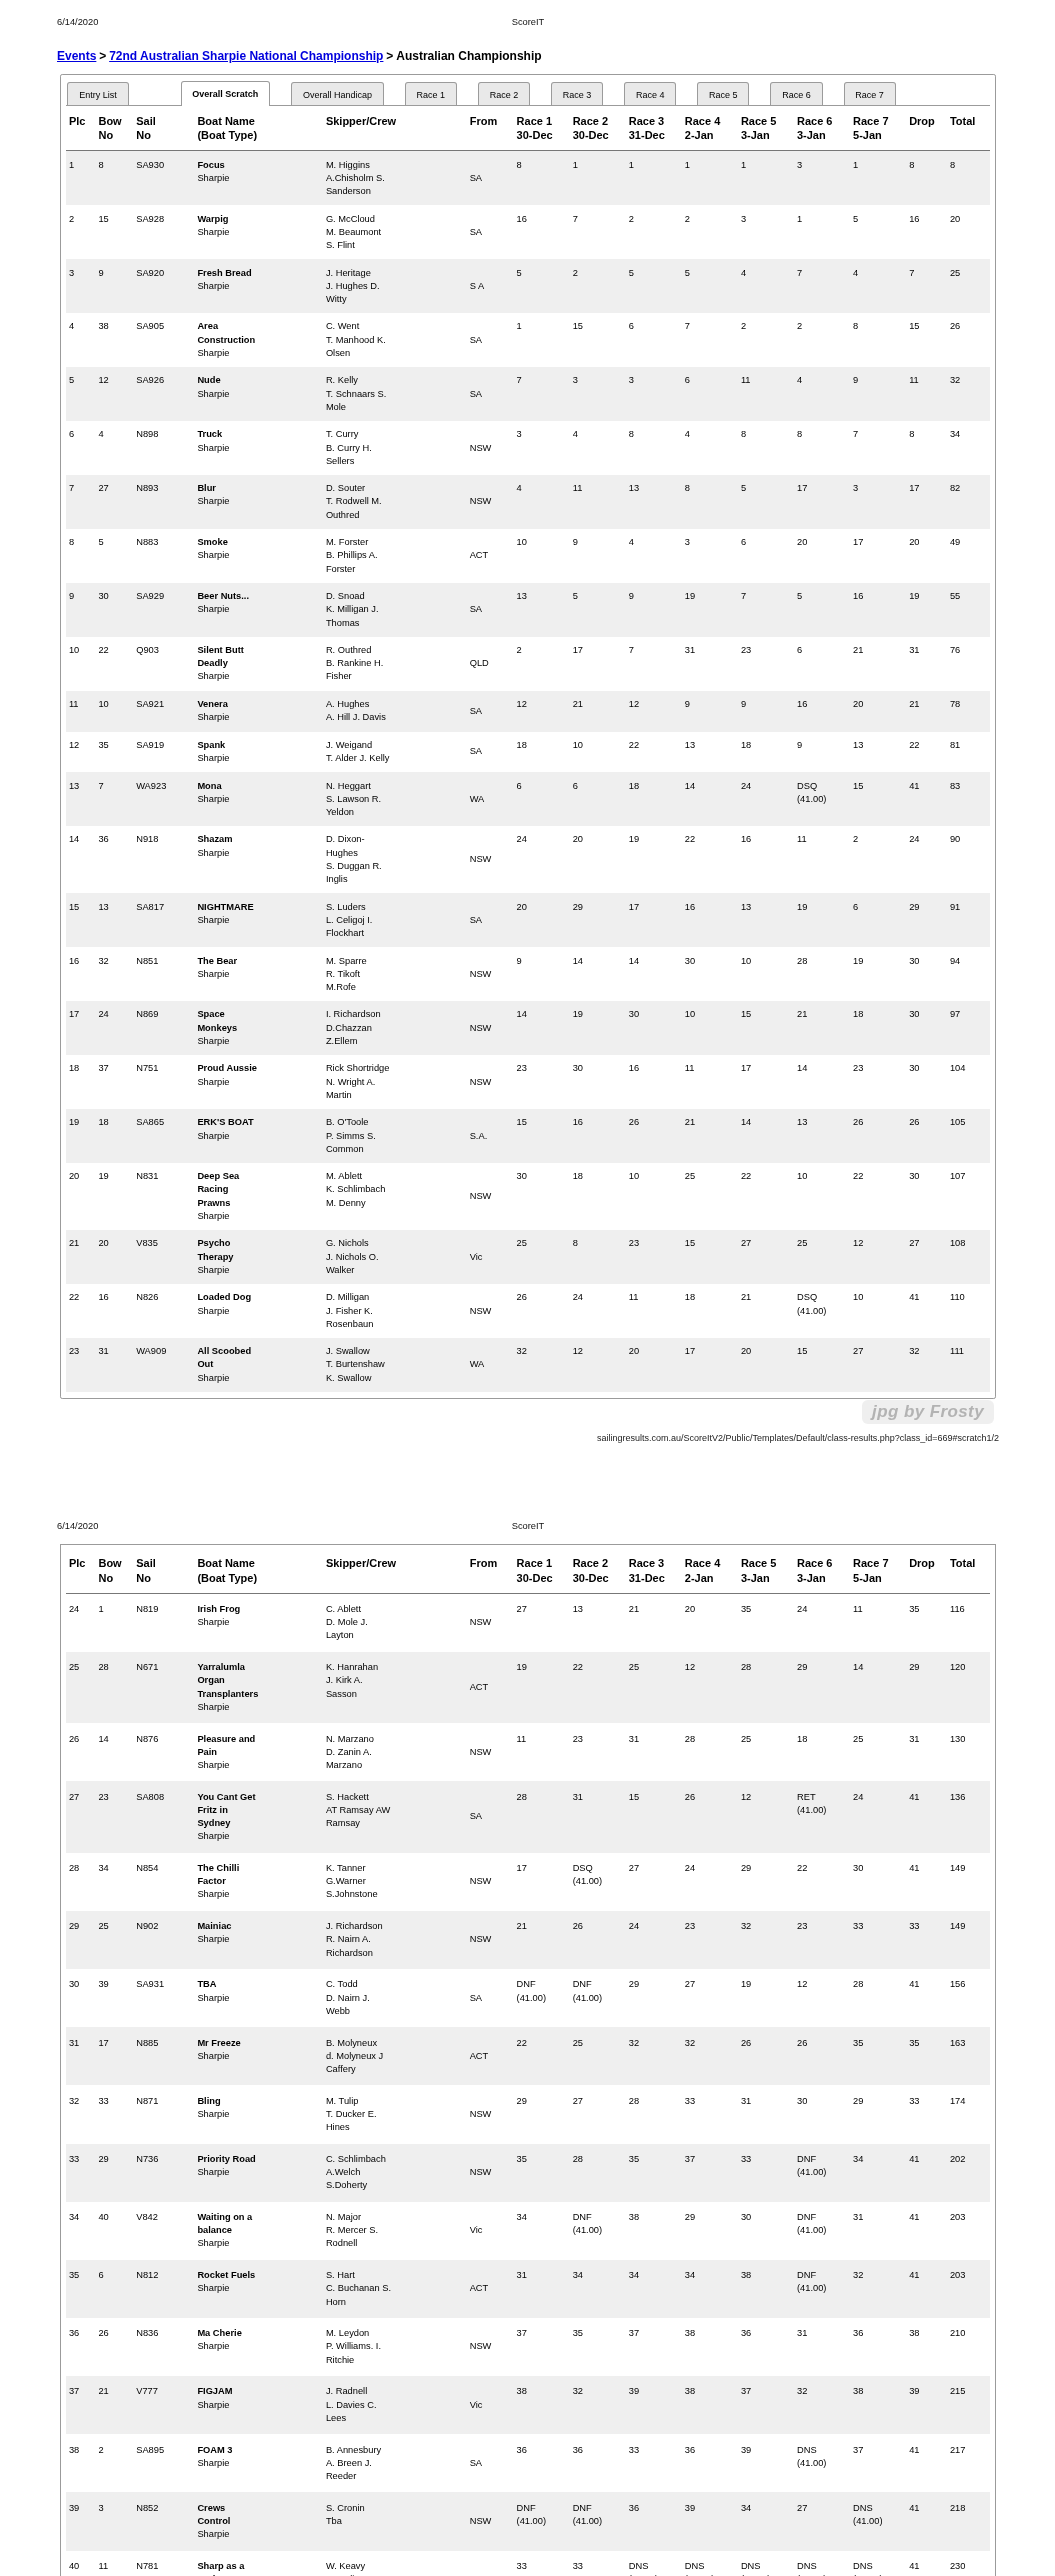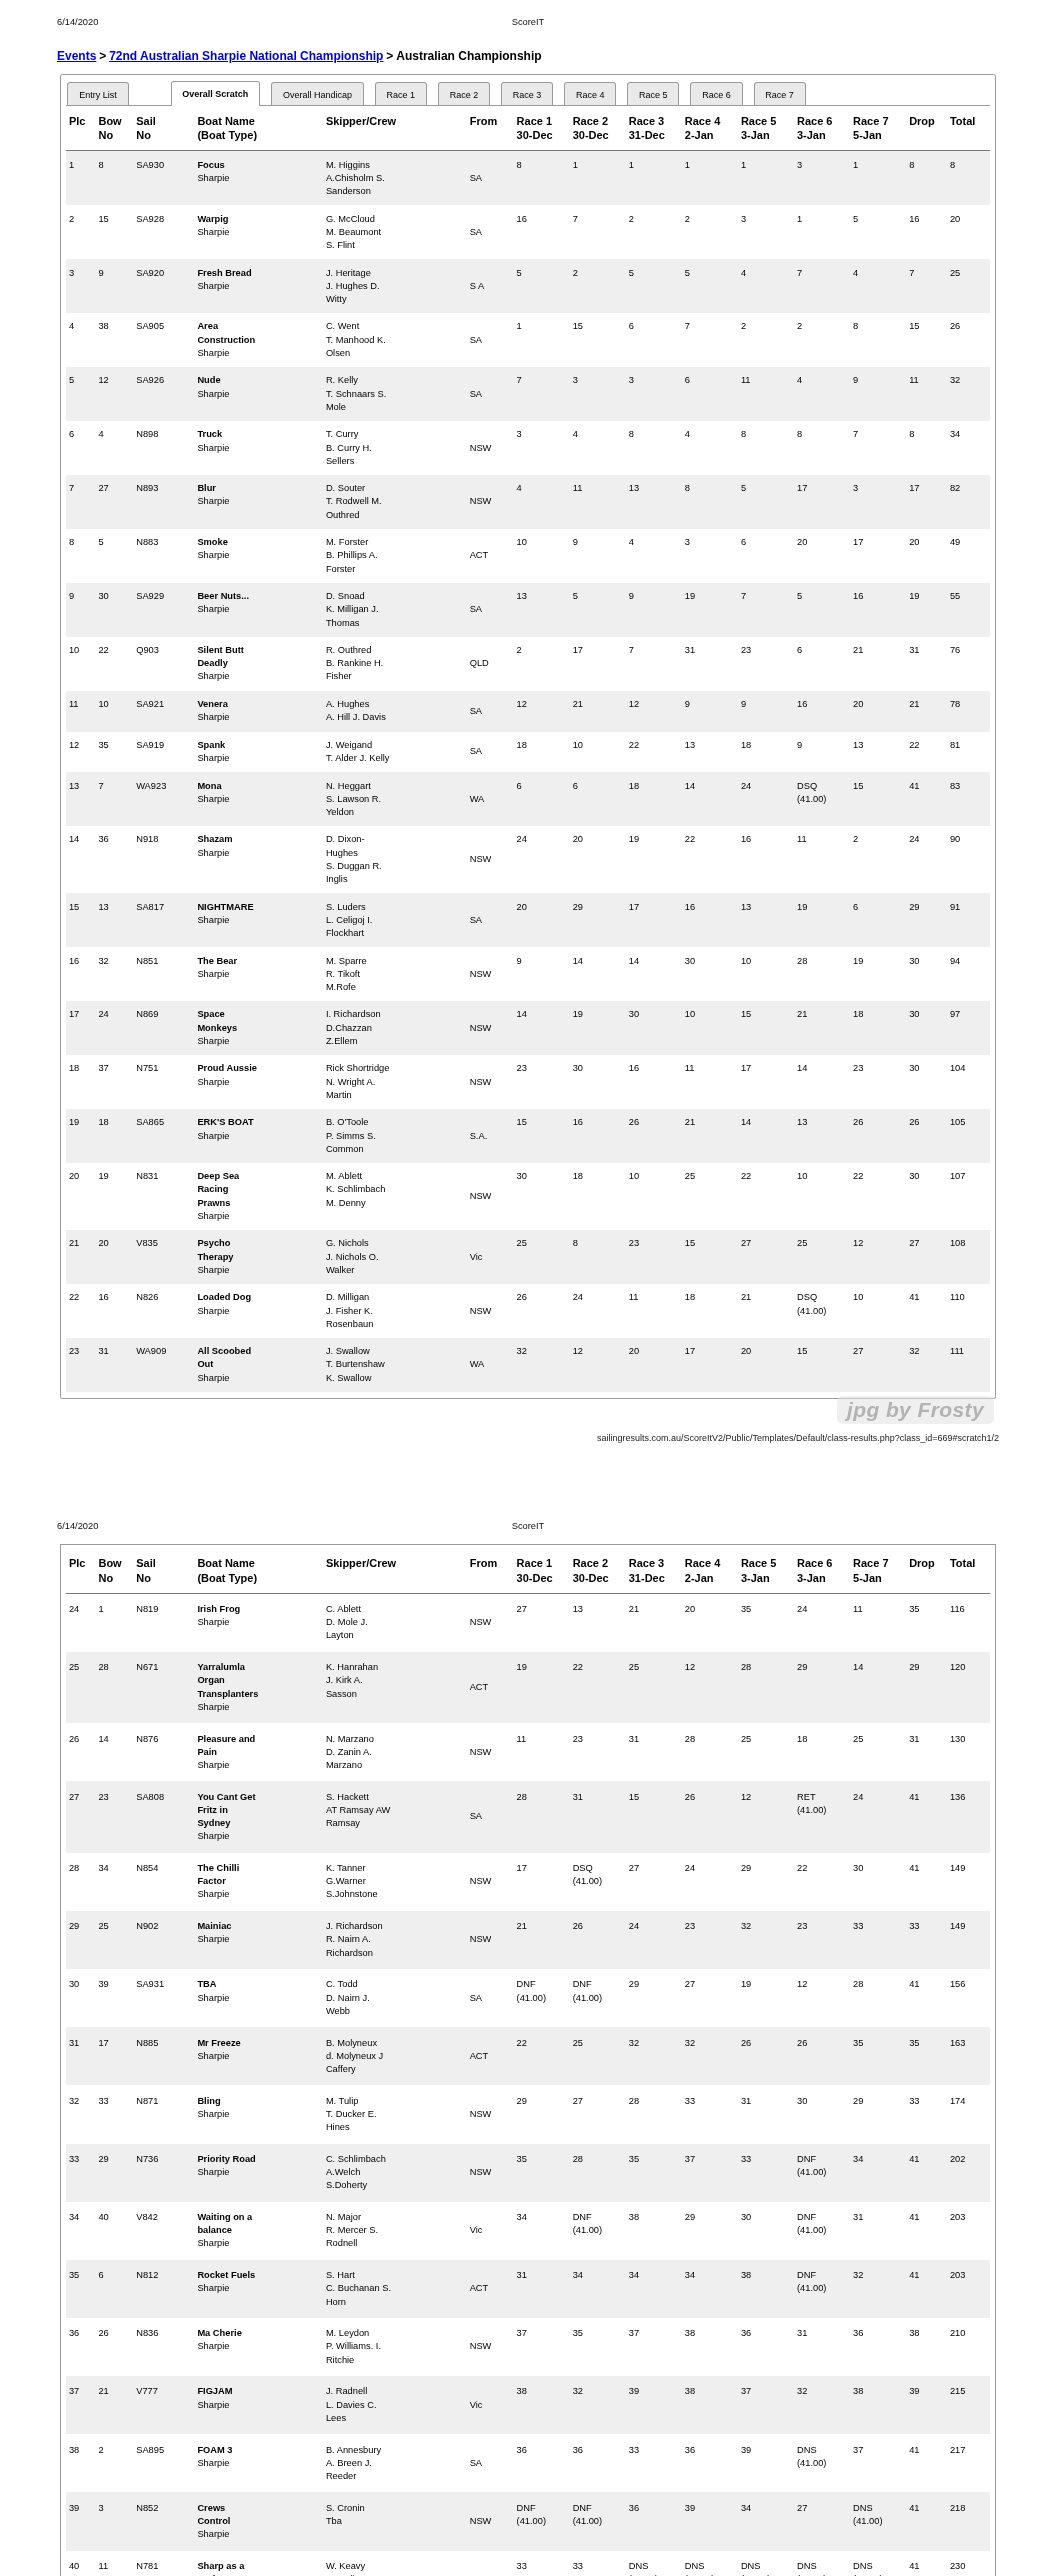--- a/index.html
+++ b/index.html
@@ -11,21 +11,21 @@
   }
   .sheet1 { position: relative; height: 1499px; }
   .sheet2 { position: relative; }
   .meta-row { display: grid; grid-template-columns: 1fr auto 1fr; padding: 17px 57px 0; font-size: 9.3px; color: #111; }
   .meta-date { justify-self: start; }
   .meta-title { justify-self: center; }
   .breadcrumb { margin: 21.5px 57px 11.5px; font-size: 12px; font-weight: bold; }
   .breadcrumb a { color: var(--link, #0000dd); text-decoration: underline; cursor: pointer; }
   .breadcrumb .sep { color: #000; padding: 0 2.9px; }
   .tabbox { margin: 0 60px; border: 0.7px solid var(--border, #9b9b9b); border-radius: 2.2px; padding: 4.3px 5px 5.7px; background: #fff; }
-  .tabs { display: flex; gap: 11px; border-bottom: 0.7px solid var(--border, #9b9b9b); padding: 2.2px 1.4px 0; align-items: flex-end; }
+  .tabs { display: flex; gap: 21px; border-bottom: 0.7px solid var(--border, #9b9b9b); padding: 2.2px 1.4px 0; align-items: flex-end; }
   .tab {
     font-size: 9px; padding: 6.5px 10.8px 5.7px; cursor: pointer;
     border: 0.7px solid var(--border, #9b9b9b); border-bottom: none;
     border-radius: 2.9px 2.9px 0 0; background: var(--tab-bg, #e9e9e9); white-space: nowrap;
   }
   .tab.active { background: #fff; font-weight: bold; margin-bottom: -0.7px; padding-bottom: 7.2px; margin-left: 31px; }
   table.results { width: 100%; border-collapse: collapse; table-layout: fixed; margin-top: 1.4px; }
   .results th {
     text-align: left; vertical-align: top; font-size: 11px; font-weight: bold;
     padding: 5.7px 2.9px 7.2px; border-bottom: 0.7px solid #777;
@@ -35,21 +35,21 @@
     vertical-align: top; font-size: 9.3px; line-height: 1.42;
     padding: 7.2px 2.9px; white-space: pre-line; word-wrap: break-word;
   }
   #table2 td { padding: 9.3px 2.9px; }
   tr.alt { background: var(--row-alt, #efefef); }
   td.c-from { vertical-align: middle; }
   .bname { font-weight: bold; white-space: pre-line; }
   .btype { white-space: pre-line; }
   .watermark {
     position: absolute; right: 62px; bottom: 75px;
-    font-size: 21px; font-style: italic; font-weight: bold; letter-spacing: 0.4px;
+    font-size: 17px; font-style: italic; font-weight: bold; letter-spacing: 0.4px;
     color: var(--watermark, #b3b3b3); background: rgba(225,225,225,0.55);
     padding: 2.2px 10px; border-radius: 5.7px;
   }
   .footer {
     position: absolute; left: 57px; right: 57px; bottom: 56px;
     display: flex; justify-content: flex-end; font-size: 9px; color: #222;
   }
   .sheet2 .meta-row { padding-top: 21.5px; }
   .tablebox2 { margin: 13px 60px 0; border: 0.7px solid var(--border, #9b9b9b); padding: 4.3px 5px 5.7px; background: #fff; }
 </style>

